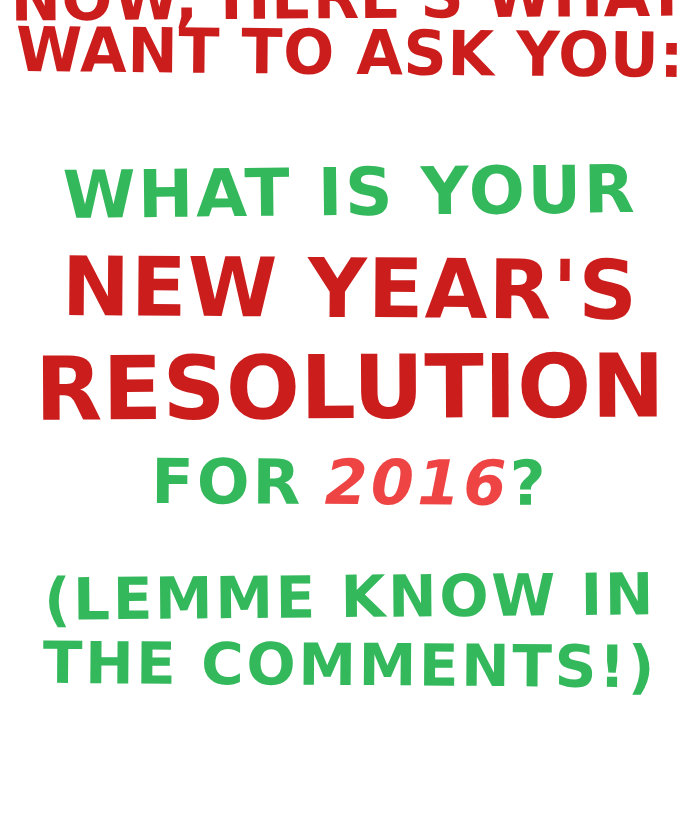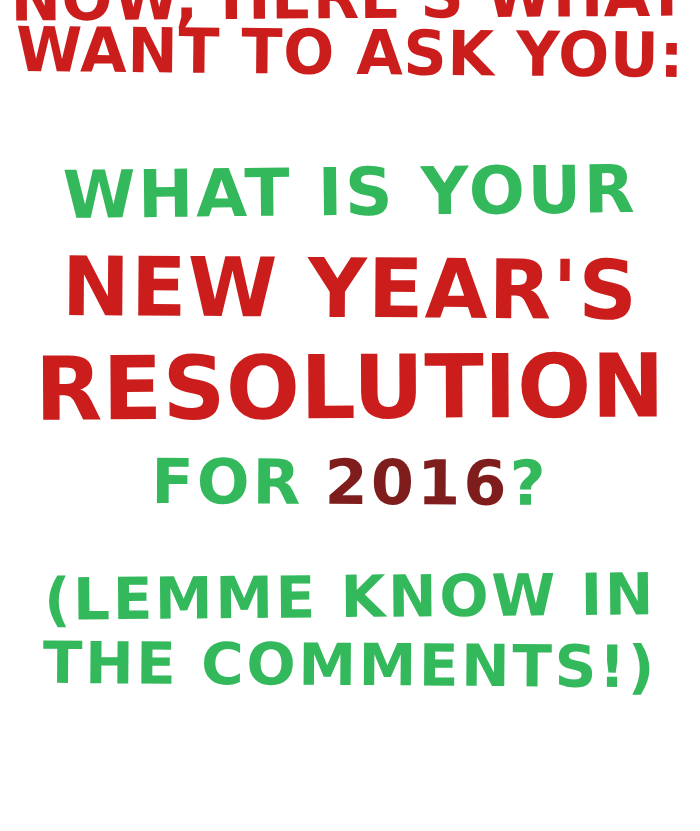--- a/index.html
+++ b/index.html
@@ -86,21 +86,21 @@
   .aside-line-2 {
     top: 636px;
     font-size: 58px;
     letter-spacing: 0.045em;
     transform: rotate(0.4deg);
   }
 
   
   .w-red   { color: #cc1d1d; }
   .w-green { color: #33b85c; }
-  .w-blue  { color: #7f1d1d; }
+  .w-blue  { color: #ef4444; font-style: italic; }
 
   .sp { display: inline-block; width: 0.34em; }
 </style>
 </head>
 <body>
 
 <div id="comic-panel">
 
   <div class="hand intro-line-1 w-red">NOW, HERE'S WHAT I</div>
 

